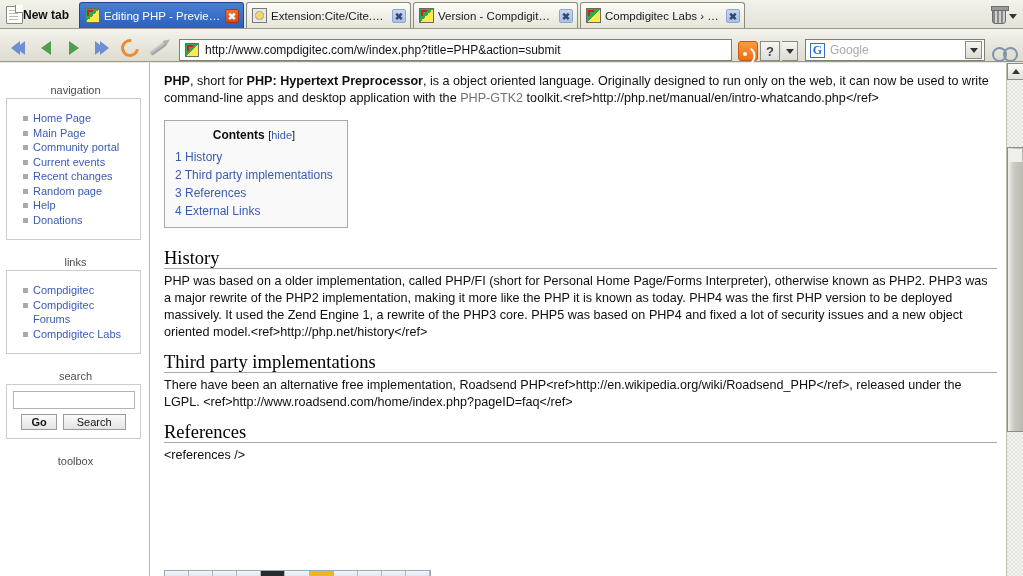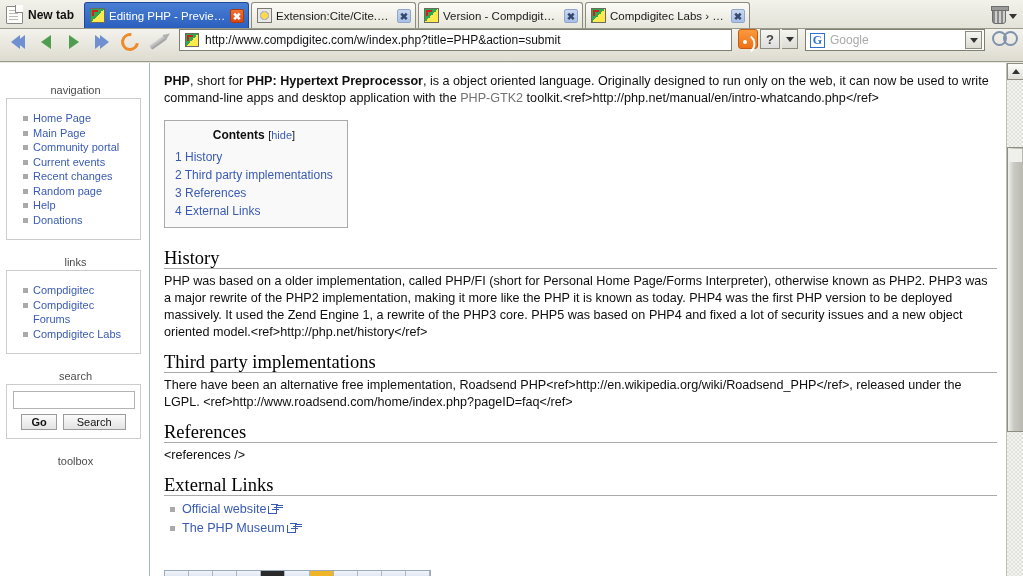--- a/index.html
+++ b/index.html
@@ -21,21 +21,20 @@
     height: 29px;
     background: linear-gradient(#f2f1ea, #e4e3d9);
     border-bottom: 1px solid #9a9a8c;
     display: flex;
     align-items: flex-end;
     padding-left: 2px;
     position: relative;
   }
   .newtab {
     display: flex; align-items: center;
-    gap: 5px;
     height: 24px;
     padding: 0 10px 0 4px;
     font-size: 12px;
     color: #111;
     font-weight: bold;
     margin-bottom: 1px;
   }
   .newtab-icon {
     width: 17px; height: 18px;
     position: relative;
@@ -159,21 +158,21 @@
     border-left:4px solid transparent;
     border-right:4px solid transparent;
     border-top:5px solid #333;
   }
 
   
   .navbar {
     height: 33px;
     background: linear-gradient(#f3f2ec, #dedcd0);
     border-bottom: 1px solid #9a9a8c;
-    display:flex; align-items:flex-start;
+    display:flex; align-items:flex-end;
     padding: 0 5px;
     gap: 2px;
   }
   .navbtn {
     width: 26px; height: 26px;
     display:flex; align-items:center; justify-content:center;
     position: relative;
   }
   .arrow {
     width:0;height:0;
@@ -635,27 +634,20 @@
       <div class="sec">
         <h2>Third party implementations</h2>
         <p>There have been an alternative free implementation, Roadsend PHP&lt;ref&gt;http://en.wikipedia.org/wiki/Roadsend_PHP&lt;/ref&gt;, released under the LGPL. &lt;ref&gt;http://www.roadsend.com/home/index.php?pageID=faq&lt;/ref&gt;</p>
       </div>
 
       <div class="sec">
         <h2>References</h2>
         <p>&lt;references /&gt;</p>
       </div>
 
-      <div class="sec">
-        <h2>External Links</h2>
-        <ul class="ext-list">
-          <li><a>Official website</a><span class="ext-icon"></span></li>
-          <li><a>The PHP Museum</a><span class="ext-icon"></span></li>
-        </ul>
-      </div>
 
       <div class="edit-toolbar-peek">
         <span class="etb-cell"></span>
         <span class="etb-cell"></span>
         <span class="etb-cell"></span>
         <span class="etb-cell"></span>
         <span class="etb-cell dk"></span>
         <span class="etb-cell"></span>
         <span class="etb-cell yl"></span>
         <span class="etb-cell"></span>

